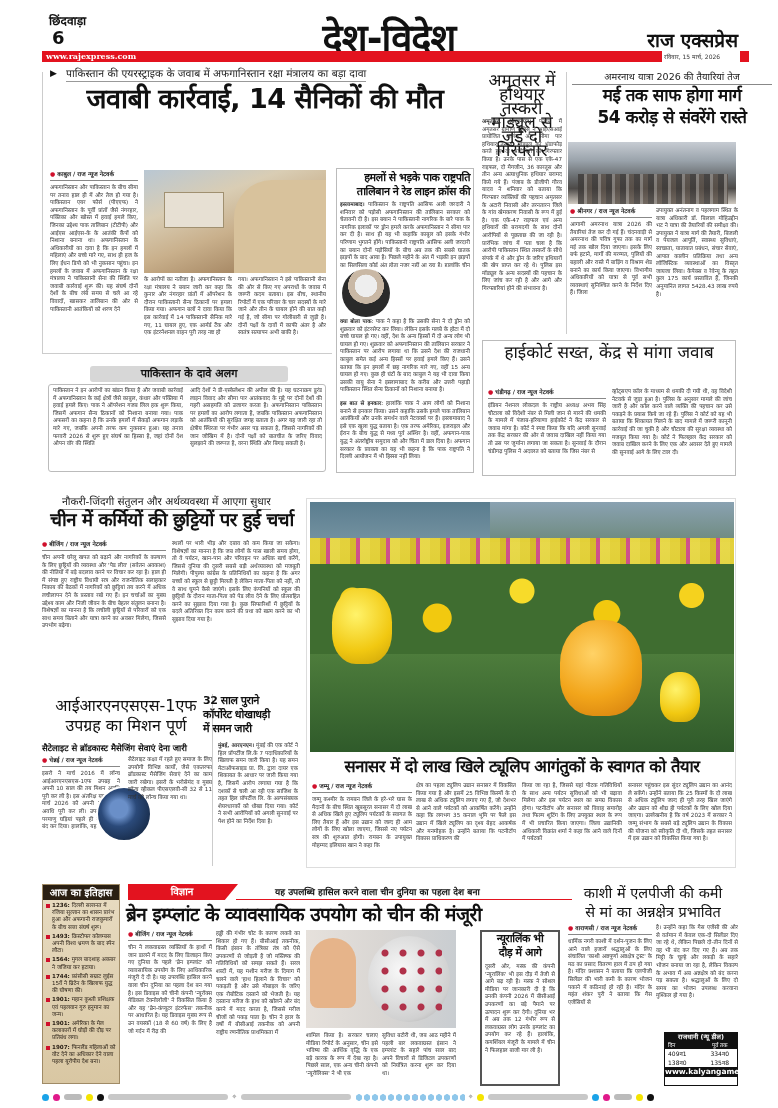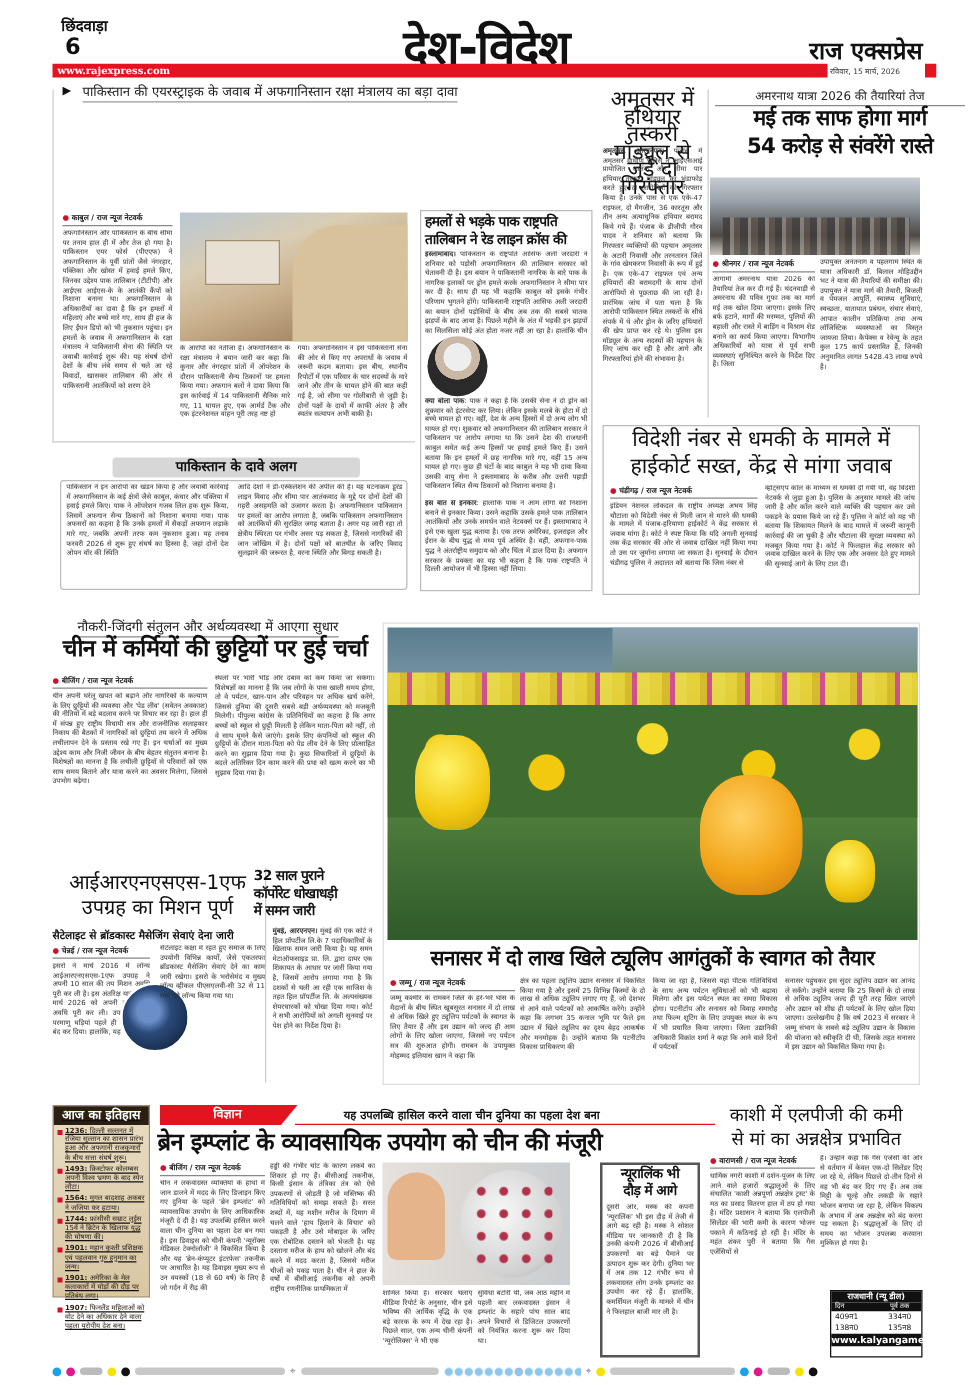--- a/index.html
+++ b/index.html
@@ -32,41 +32,42 @@
 <div class="abs" id="hdr-brand">राज एक्सप्रेस</div>
 <div class="abs" id="hdr-bar"></div>
 <div class="abs" id="hdr-url">www.rajexpress.com</div>
 <div class="abs" id="hdr-date">रविवार, 15 मार्च, 2026</div>
 <div class="abs" id="hdr-sq"></div>
 
 <div class="abs box" style="left:42px;top:72px;width:290px;height:282px;border-color:#ccc;border-top:none;border-right:none;"></div>
 <div class="abs" style="left:50px;top:68px;font-size:9px;">▶</div>
 <div class="abs kicker" style="left:66px;top:66px;font-size:10.5px;border-bottom:1px solid #999;padding-bottom:1px;white-space:nowrap;">पाकिस्तान की एयरस्ट्राइक के जवाब में अफगानिस्तान रक्षा मंत्रालय का बड़ा दावा</div>
 <div class="abs hl" style="left:50px;top:82px;width:430px;text-align:center;font-size:27px;line-height:34px;">
+  <div>जवाबी कार्रवाई, 14 सैनिकों की मौत</div>
 </div>
 <div class="abs" style="left:50px;top:170px;width:88px;">
   <div class="byline"><span class="dot">● </span><span>काबुल / राज न्यूज नेटवर्क</span></div>
   <div class="body-text" style="height:176px;">अफगानिस्तान और पाकिस्तान के बीच सीमा पर तनाव हाल ही में और तेज हो गया है। पाकिस्तान एयर फोर्स (पीएएफ) ने अफगानिस्तान के पूर्वी प्रांतों जैसे नंगरहार, पक्तिका और खोस्त में हवाई हमले किए, जिनका उद्देश्य पाक तालिबान (टीटीपी) और आईएस आईएस-के के आतंकी कैंपों को निशाना बनाना था। अफगानिस्तान के अधिकारीयों का दावा है कि इन हमलों में महिलाएं और बच्चे मारे गए, साथ ही हज के लिए ईंधन डिपो को भी नुकसान पहुंचा। इन हमलों के जवाब में अफगानिस्तान के रक्षा मंत्रालय ने पाकिस्तानी सेना की स्थिति पर जवाबी कार्रवाई शुरू की। यह संघर्ष दोनों देशों के बीच लंबे समय से चले आ रहे विवादों, खासकर तालिबान की ओर से पाकिस्तानी आतंकियों को शरण देने</div>
 </div>
 <div class="abs photo" style="left:144px;top:170px;width:182px;height:103px;background:linear-gradient(160deg,#b9c7d3 0%,#d9cdb4 30%,#c9b08c 55%,#a88a66 80%,#8c7356 100%);">
   <div style="position:absolute;left:20px;top:22px;width:60px;height:36px;background:#e7e0d3;border:1px solid #a09070;"></div>
   <div style="position:absolute;left:90px;top:10px;width:95px;height:95px;background:#d8c29c;border-radius:40% 0 0 0;"></div>
 </div>
 <div class="abs body-text" style="left:144px;top:276px;width:88px;height:76px;">के आरोपों का नतीजा है। अफगानिस्तान के रक्षा मंत्रालय ने बयान जारी कर कहा कि कुनार और नंगरहार प्रांतों में ऑपरेशन के दौरान पाकिस्तानी सैन्य ठिकानों पर हमला किया गया। अफगान बलों ने दावा किया कि इस कार्रवाई में 14 पाकिस्तानी सैनिक मारे गए, 11 घायल हुए, एक आर्मर्ड टैंक और एक इंटरनेशनल वाहन पूरी तरह नष्ट हो</div>
 <div class="abs body-text" style="left:238px;top:276px;width:88px;height:76px;">गया। अफगानिस्तान ने इसे पाकिस्तानी सेना की ओर से किए गए अपराधों के जवाब में जरूरी कदम बताया। इस बीच, स्थानीय रिपोर्टों में एक परिवार के चार सदस्यों के मारे जाने और तीन के घायल होने की बात कही गई है, जो सीमा पर गोलीबारी से जुड़ी है। दोनों पक्षों के दावों में काफी अंतर है और स्वतंत्र सत्यापन अभी बाकी है।</div>
 
 <div class="abs" style="left:90px;top:366px;width:198px;height:16px;background:#d7d7d7;border-radius:3px;text-align:center;font-weight:bold;font-size:11px;line-height:16px;">
   <span>पाकिस्तान के दावे अलग</span>
 </div>
 <div class="abs box" style="left:48px;top:384px;width:278px;height:88px;border-radius:3px;"></div>
 <div class="abs body-text" style="left:53px;top:387px;width:130px;height:82px;">पाकिस्तान ने इन आरोपों का खंडन किया है और जवाबी कार्रवाई में अफगानिस्तान के कई क्षेत्रों जैसे काबुल, कंधार और पक्तिया में हवाई हमले किए। पाक ने ऑपरेशन गजब लिल हक शुरू किया, जिसमें अफगान सैन्य ठिकानों को निशाना बनाया गया। पाक अफसरों का कहना है कि उनके हमलों में सैकड़ों अफगान लड़ाके मारे गए, जबकि अपनी तरफ कम नुकसान हुआ। यह तनाव फरवरी 2026 से शुरू हुए संघर्ष का हिस्सा है, जहां दोनों देश ओपन वॉर की स्थिति</div>
 <div class="abs body-text" style="left:190px;top:387px;width:132px;height:82px;">आदि देशों ने डी-एस्केलेशन की अपील की है। यह घटनाक्रम डूरंड लाइन विवाद और सीमा पार आतंकवाद के मुद्दे पर दोनों देशों की गहरी असहमति को उजागर करता है। अफगानिस्तान पाकिस्तान पर हमलों का आरोप लगाता है, जबकि पाकिस्तान अफगानिस्तान को आतंकियों की सुरक्षित जगह बताता है। अगर यह जारी रहा तो क्षेत्रीय स्थिरता पर गंभीर असर पड़ सकता है, जिससे नागरिकों की जान जोखिम में है। दोनों पक्षों को बातचीत के जरिए विवाद सुलझाने की जरूरत है, वरना स्थिति और बिगड़ सकती है।</div>
 
 <div class="abs box" style="left:336px;top:168px;width:138px;height:305px;"></div>
-<div class="abs hl" style="left:340px;top:171px;width:130px;text-align:left;font-size:11px;line-height:14px;">
+<div class="abs hl" style="left:340px;top:171px;width:130px;text-align:right;font-size:11px;line-height:14px;">
   <div>हमलों से भड़के पाक राष्ट्रपति</div>
   <div>तालिबान ने रेड लाइन क्रॉस की</div>
 </div>
 <div class="abs body-text" style="left:340px;top:201px;width:130px;height:66px;">
   <b>इस्लामाबाद।</b>
   <span>पाकिस्तान के राष्ट्रपति आसिफ अली जरदारी ने शनिवार को पड़ोसी अफगानिस्तान की तालिबान सरकार को चेतावनी दी है। इस बयान ने पाकिस्तानी नागरिक के बारे पाक के नागरिक इलाकों पर ड्रोन हमले करके अफगानिस्तान ने सीमा पार कर दी है। साथ ही यह भी कहाकि काबुल को इसके गंभीर परिणाम भुगतने होंगे। पाकिस्तानी राष्ट्रपति आसिफ अली जरदारी का बयान दोनों पड़ोसियों के बीच अब तक की सबसे घातक झड़पों के बाद आया है। पिछले महीने के अंत में भड़की इन झड़पों का सिलसिला कोई अंत होता नजर नहीं आ रहा है। हालांकि चीन और तुर्की बीच-बचाव की पूरी कोशिश कर चुके हैं।</span>
 </div>
 <div class="abs" style="left:342px;top:269px;width:48px;height:48px;border-radius:50%;background:radial-gradient(circle at 50% 35%,#eee 0 28%,#c9b8a5 29% 45%,#2a2a2a 46% 100%);"></div>
 <div class="abs body-text" style="left:394px;top:269px;width:76px;height:48px;"></div>
 <div class="abs body-text" style="left:340px;top:318px;width:130px;height:80px;">
@@ -92,21 +93,20 @@
   <div style="position:absolute;left:10px;bottom:0;width:150px;height:30px;background:repeating-linear-gradient(90deg,#3e3a38 0 6px,#8b8580 6px 9px,#5a5048 9px 14px);opacity:.8;"></div>
 </div>
 <div class="abs" style="left:570px;top:207px;width:82px;">
   <div class="byline"><span class="dot">● </span><span>श्रीनगर / राज न्यूज नेटवर्क</span></div>
   <div class="body-text" style="height:104px;">आगामी अमरनाथ यात्रा 2026 की तैयारियां तेज कर दी गई हैं। चंदनवाड़ी से अमरनाथ की पवित्र गुफा तक का मार्ग मई तक खोल दिया जाएगा। इसके लिए बर्फ हटाने, मार्गों की मरम्मत, पुलियों की बहाली और रास्ते में बाड़िंग व विश्राम शेड बनाने का कार्य किया जाएगा। विभागीय अधिकारियों को यात्रा से पूर्व सभी व्यवस्थाएं सुनिश्चित करने के निर्देश दिए हैं। जिला</div>
 </div>
 <div class="abs body-text" style="left:656px;top:207px;width:82px;height:122px;">उपायुक्त अनंतनाग व पहलगाम स्थित के यात्रा अधिकारी डॉ. बिलाल मोहिउद्दीन भट ने यात्रा की तैयारियों की समीक्षा की। उपायुक्त ने यात्रा मार्ग की तैयारी, बिजली व पेयजल आपूर्ति, स्वास्थ्य सुविधाएं, स्वच्छता, यातायात प्रबंधन, संचार सेवाएं, आपात कालीन प्रतिक्रिया तथा अन्य लॉजिस्टिक व्यवस्थाओं का विस्तृत जायजा लिया। कैपेक्स व रेवेन्यू के तहत कुल 175 कार्य प्रस्तावित हैं, जिनकी अनुमानित लागत 5428.43 लाख रुपये है।</div>
 
 <div class="abs box" style="left:482px;top:340px;width:254px;height:136px;"></div>
 <div class="abs" style="left:486px;top:342px;width:246px;text-align:center;font-size:17px;line-height:21px;color:#111;">
-  <div>विदेशी नंबर से धमकी के मामले में</div>
   <div>हाईकोर्ट सख्त, केंद्र से मांगा जवाब</div>
 </div>
 <div class="abs" style="left:488px;top:388px;width:118px;">
   <div class="byline"><span class="dot">● </span><span>चंडीगढ़ / राज न्यूज नेटवर्क</span></div>
   <div class="body-text" style="height:68px;">इंडियन नेशनल लोकदल के राष्ट्रीय अध्यक्ष अभय सिंह चौटाला को विदेशी नंबर से मिली जान से मारने की धमकी के मामले में पंजाब-हरियाणा हाईकोर्ट ने केंद्र सरकार से जवाब मांगा है। कोर्ट ने स्पष्ट किया कि यदि अगली सुनवाई तक केंद्र सरकार की ओर से जवाब दाखिल नहीं किया गया तो उस पर जुर्माना लगाया जा सकता है। सुनवाई के दौरान चंडीगढ़ पुलिस ने अदालत को बताया कि जिस नंबर से</div>
 </div>
 <div class="abs body-text" style="left:612px;top:388px;width:120px;height:84px;">व्हॉट्सएप कॉल के माध्यम से धमकी दी गयी थी, वह विदेशी नेटवर्क से जुड़ा हुआ है। पुलिस के अनुसार मामले की जांच जारी है और कॉल करने वाले व्यक्ति की पहचान कर उसे पकड़ने के प्रयास किये जा रहे हैं। पुलिस ने कोर्ट को यह भी बताया कि शिकायत मिलने के बाद मामले में जरूरी कानूनी कार्रवाई की जा चुकी है और चौटाला की सुरक्षा व्यवस्था को मजबूत किया गया है। कोर्ट ने फिलहाल केंद्र सरकार को जवाब दाखिल करने के लिए एक और अवसर देते हुए मामले की सुनवाई आगे के लिए टाल दी।</div>
 
 <div class="abs kicker" style="left:62px;top:494px;font-size:10.5px;border-bottom:1px solid #888;padding-bottom:1px;white-space:nowrap;">नौकरी-जिंदगी संतुलन और अर्थव्यवस्था में आएगा सुधार</div>
 <div class="abs hl" style="left:42px;top:508px;width:260px;text-align:center;font-size:18.5px;line-height:24px;">चीन में कर्मियों की छुट्टियों पर हुई चर्चा</div>
@@ -150,21 +150,21 @@
 </div>
 <div class="abs hl" style="left:310px;top:756px;width:424px;text-align:center;font-size:16.5px;line-height:22px;white-space:nowrap;">सनासर में दो लाख खिले ट्यूलिप आगंतुकों के स्वागत को तैयार</div>
 <div class="abs" style="left:312px;top:782px;width:100px;">
   <div class="byline"><span class="dot">● </span><span>जम्मू / राज न्यूज नेटवर्क</span></div>
   <div class="body-text" style="height:70px;">जम्मू कश्मीर के रामबन जिले के हरे-भरे घास के मैदानों के बीच स्थित खूबसूरत सनासर में दो लाख से अधिक खिले हुए ट्यूलिप पर्यटकों के स्वागत के लिए तैयार हैं और इस उद्यान को जल्द ही आम लोगों के लिए खोला जाएगा, जिससे नए पर्यटन सत्र की शुरुआत होगी। रामबन के उपायुक्त मोहम्मद इलियास खान ने कहा कि</div>
 </div>
 <div class="abs body-text" style="left:416px;top:782px;width:100px;height:82px;">क्षेत्र का पहला ट्यूलिप उद्यान सनासर में विकसित किया गया है और इसमें 25 विभिन्न किस्मों के दो लाख से अधिक ट्यूलिप लगाए गए हैं, जो देशभर से आने वाले पर्यटकों को आकर्षित करेंगे। उन्होंने कहा कि लगभग 35 कनाल भूमि पर फैले इस उद्यान में खिले ट्यूलिप का दृश्य बेहद आकर्षक और मनमोहक है। उन्होंने बताया कि पटनीटॉप विकास प्राधिकरण की</div>
 <div class="abs body-text" style="left:522px;top:782px;width:100px;height:82px;">किया जा रहा है, जिससे यहां पीटक गतिविधियों के साथ अन्य पर्यटन सुविधाओं को भी बढ़ावा मिलेगा और इस पर्यटन स्थल का समग्र विकास होगा। पटनीटॉप और सनासर को विवाह समारोह तथा फिल्म शूटिंग के लिए उपयुक्त स्थल के रूप में भी प्रचारित किया जाएगा। जिला उद्यानिकी अधिकारी विक्रांत शर्मा ने कहा कि आने वाले दिनों में पर्यटकों</div>
 <div class="abs body-text" style="left:628px;top:782px;width:104px;height:82px;">सनासर पहुंचकर इस सुंदर ट्यूलिप उद्यान का आनंद ले सकेंगे। उन्होंने बताया कि 25 किस्मों के दो लाख से अधिक ट्यूलिप जल्द ही पूरी तरह खिल जाएंगे और उद्यान को शीघ्र ही पर्यटकों के लिए खोल दिया जाएगा। उल्लेखनीय है कि वर्ष 2023 में सरकार ने जम्मू संभाग के सबसे बड़े ट्यूलिप उद्यान के विकास की योजना को स्वीकृति दी थी, जिसके तहत सनासर में इस उद्यान को विकसित किया गया है।</div>
 
-<div class="abs" style="left:42px;top:884px;width:78px;height:154px;background:linear-gradient(180deg,#e8dcc2,#d9c7a3);border:1px solid #a08b66;text-decoration:underline;">
+<div class="abs" style="left:42px;top:884px;width:78px;height:200px;background:linear-gradient(180deg,#e8dcc2,#d9c7a3);border:1px solid #a08b66;">
   <div style="background:#2a1f12;color:#fff;font-weight:bold;font-size:10px;text-align:center;line-height:15px;">आज का इतिहास</div>
   <div id="history-list" style="padding:2px 3px;">
       <div style="display: flex; gap: 2px; font-size: 5.6px; line-height: 7.2px; margin-bottom: 2px; color: rgb(42, 32, 22);">
         <span style="flex: 0 0 auto; width: 4px; height: 4px; background: rgb(208, 16, 44); margin-top: 2px;"></span>
         <span><b>1236: </b>दिल्ली सल्तनत में रजिया सुल्तान का शासन प्रारंभ हुआ और अफगानी राजकुमारों के बीच सत्ता संघर्ष शुरू।</span>
       </div>
       <div style="display: flex; gap: 2px; font-size: 5.6px; line-height: 7.2px; margin-bottom: 2px; color: rgb(42, 32, 22);">
         <span style="flex: 0 0 auto; width: 4px; height: 4px; background: rgb(208, 16, 44); margin-top: 2px;"></span>
         <span><b>1493: </b>क्रिस्टोफर कोलम्बस अपनी विश्व भ्रमण के बाद स्पेन लौटा।</span>
       </div>

